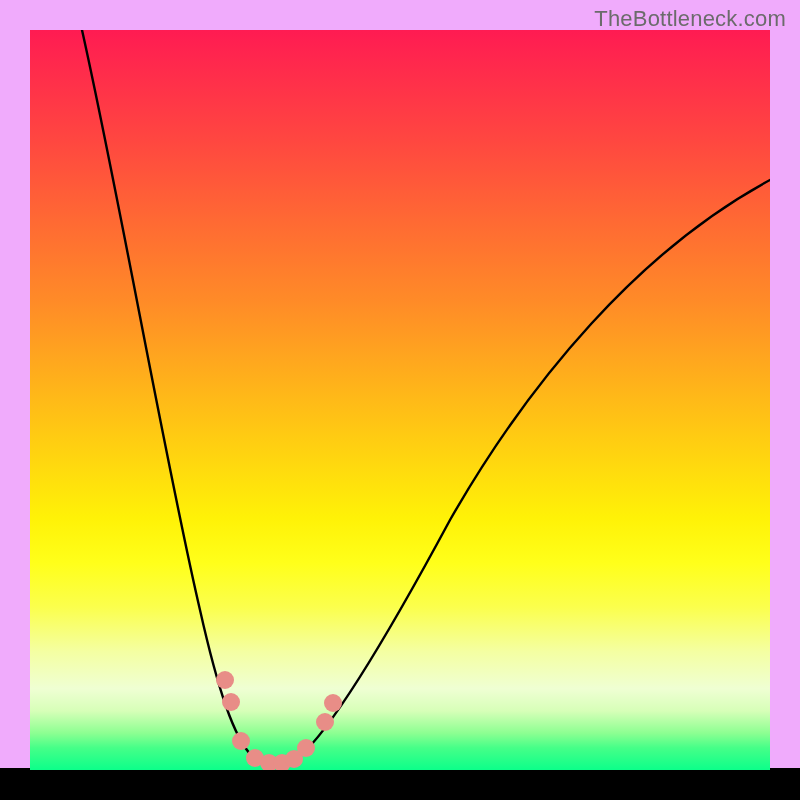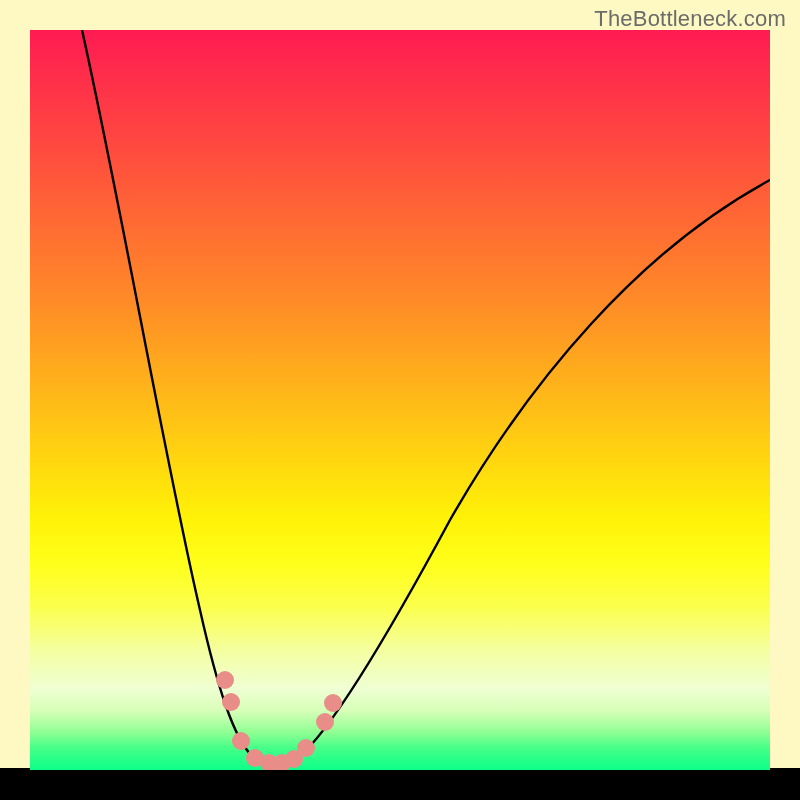--- a/index.html
+++ b/index.html
@@ -1,21 +1,21 @@
 <!DOCTYPE html>
 <html><head>
 <meta charset="utf-8">
 <style>
   * { margin: 0; padding: 0; box-sizing: border-box; }
   html, body { width: 800px; height: 800px; overflow: hidden; background: #000; }
   .frame {
     position: relative;
     width: 800px;
     height: 768px;
-    background: #fef9c3;
+    background: #f0abfc;
   }
   .plot-area {
     position: absolute;
     left: 30px;
     top: 30px;
     width: 740px;
     height: 740px;
     overflow: hidden;
   }
   .gradient-bg {

